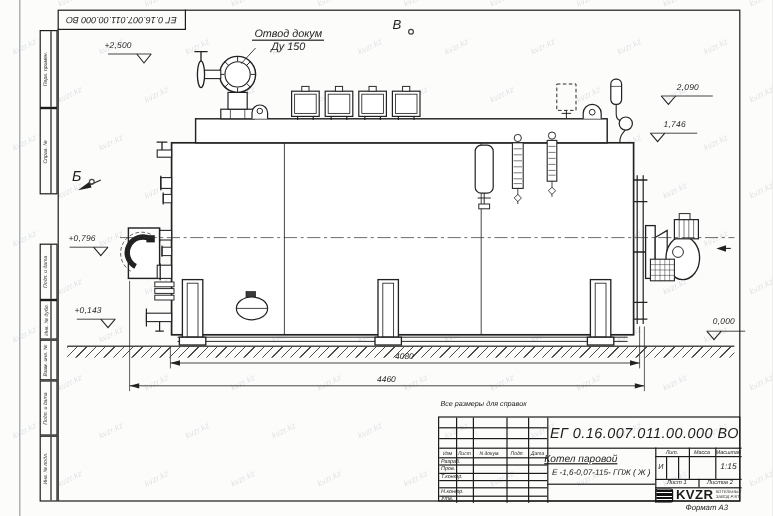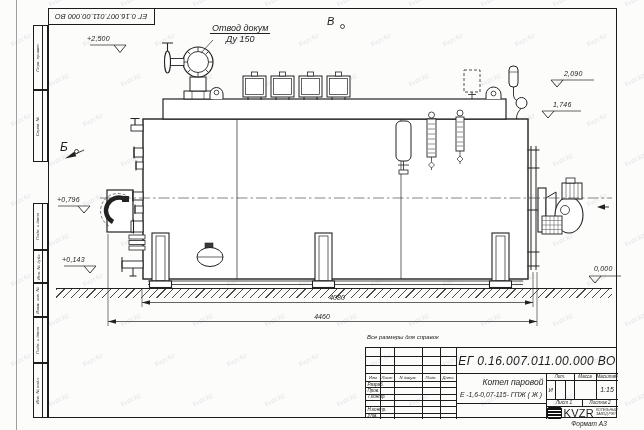--- a/index.html
+++ b/index.html
@@ -401,21 +401,21 @@
     <div class="cell tb-line" style="left:180px;top:32px;width:72px;height:1px;"></div>
     <div class="cell tb-line" style="left:180px;top:51px;width:72px;height:1.2px;"></div>
     <div class="cell tb-line" style="left:180px;top:58px;width:72px;height:1px;"></div>
     <div class="cell tb-line" style="left:208px;top:25px;width:1px;height:26px;"></div>
     <div class="cell tb-line" style="left:230px;top:25px;width:1px;height:26px;"></div>
     <div class="cell tb-line" style="left:189.3px;top:32px;width:1px;height:19px;"></div>
     <div class="cell tb-line" style="left:198.6px;top:32px;width:1px;height:19px;"></div>
     <div class="cell tb-line" style="left:216px;top:51px;width:1px;height:7px;"></div>
 
     <div class="cell" style="left:90px;top:0;width:162px;height:25px;font-size:12px;letter-spacing:.4px;">ЕГ 0.16.007.011.00.000  ВО</div>
-    <div class="cell" style="left:102px;top:27px;width:90px;height:13px;font-size:8.5px;">Котел паровой</div>
+    <div class="cell" style="left:73px;top:27px;width:90px;height:13px;font-size:8.5px;text-decoration:underline;">Котел паровой</div>
     <div class="cell" style="left:90px;top:40px;width:90px;height:12px;font-size:6.8px;">Е -1,6-0,07-115- ГПЖ ( Ж )</div>
 
     <div class="cell" style="left:0;top:25px;width:14px;height:8px;font-size:4.2px;">Изм</div>
     <div class="cell" style="left:14px;top:25px;width:14px;height:8px;font-size:4.2px;">Лист</div>
     <div class="cell" style="left:28px;top:25px;width:28px;height:8px;font-size:4.2px;">N докум.</div>
     <div class="cell" style="left:56px;top:25px;width:18px;height:8px;font-size:4.2px;">Подп.</div>
     <div class="cell" style="left:74px;top:25px;width:16px;height:8px;font-size:4.2px;">Дата</div>
 
     <div class="cell left" style="left:0;top:33px;width:28px;height:6.3px;font-size:4.5px;">Разраб.</div>
     <div class="cell left" style="left:0;top:39.3px;width:28px;height:6.3px;font-size:4.5px;">Пров.</div>
@@ -426,21 +426,21 @@
     <div class="cell" style="left:180px;top:25px;width:28px;height:7px;font-size:4.5px;">Лит.</div>
     <div class="cell" style="left:208px;top:25px;width:22px;height:7px;font-size:4.5px;">Масса</div>
     <div class="cell" style="left:230px;top:25px;width:22px;height:7px;font-size:4.5px;">Масштаб</div>
     <div class="cell" style="left:180px;top:32px;width:9.3px;height:19px;font-size:6px;">И</div>
     <div class="cell" style="left:230px;top:32px;width:22px;height:19px;font-size:7px;">1:15</div>
     <div class="cell" style="left:180px;top:51px;width:36px;height:7px;font-size:4.8px;">Лист 1</div>
     <div class="cell" style="left:216px;top:51px;width:36px;height:7px;font-size:4.8px;">Листов 2</div>
 
     <div class="cell" style="left:180px;top:58px;width:72px;height:13px;">
       <span class="logo-glyph"></span>
-      <span style="font-weight:normal;font-size:11px;font-style:normal;letter-spacing:.3px;">KVZR</span>
+      <span style="font-weight:bold;font-size:11px;font-style:normal;letter-spacing:.3px;">KVZR</span>
       <span style="display:inline-flex;flex-direction:column;margin-left:2px;line-height:1.1;font-size:3.4px;font-style:italic;color:#333;">
         <span>КОТЕЛЬНЫЙ</span>
         <span>ЗАВОД РЭП</span>
       </span>
     </div>
   </div>
 
   <div class="abs it" style="left:534px;top:419.5px;width:110px;text-align:center;font-size:6.5px;z-index:6;">Формат А3</div>
 
 </div>

